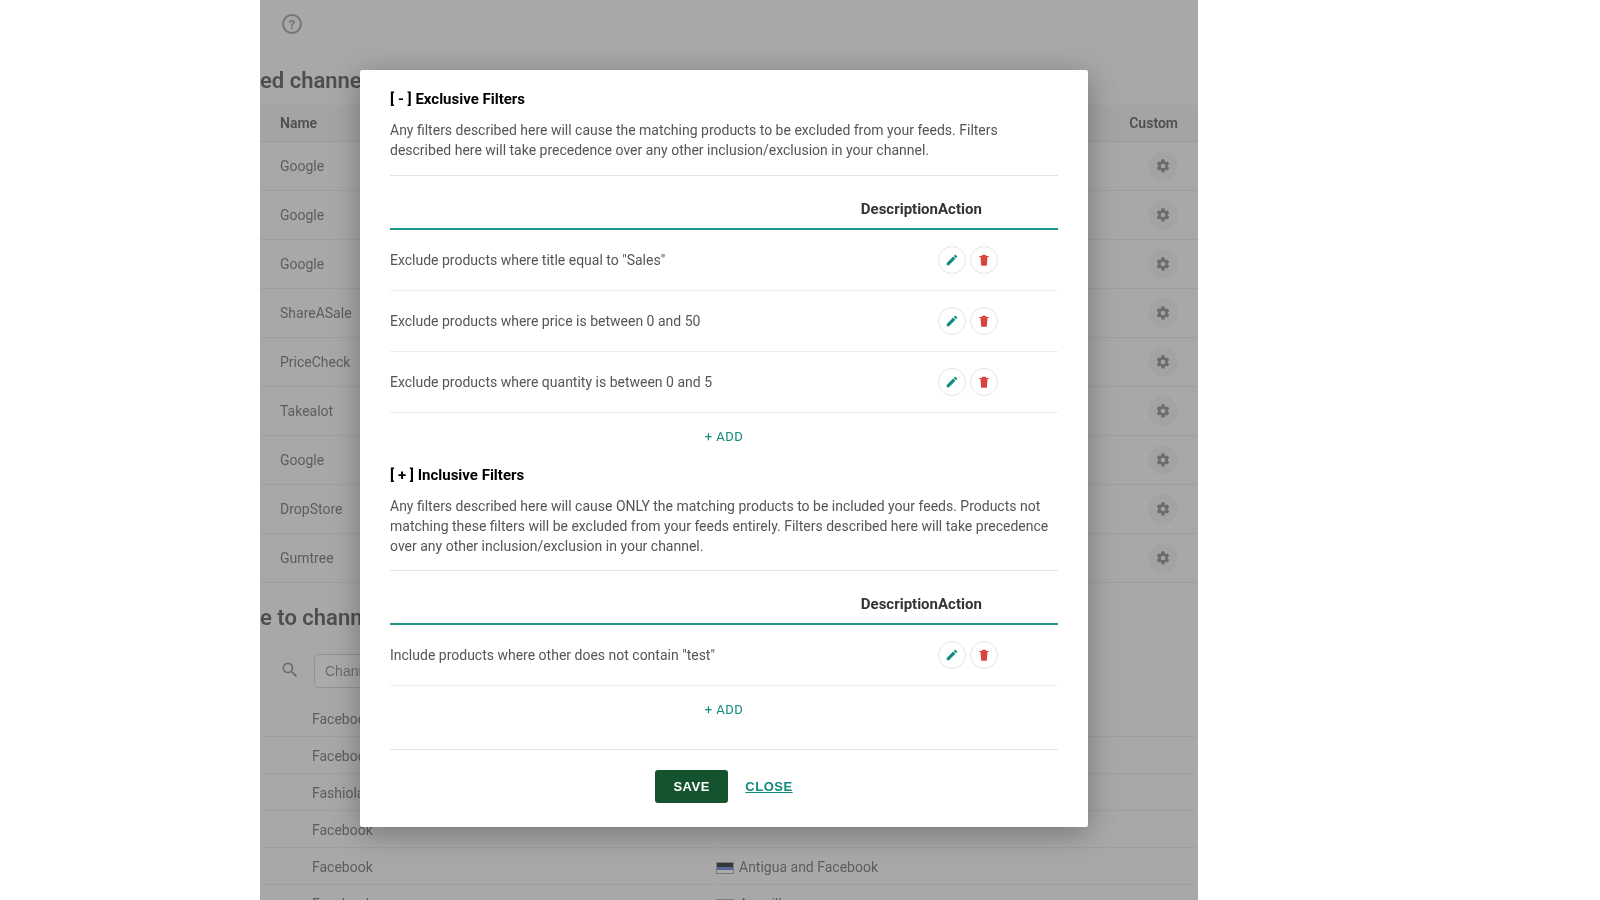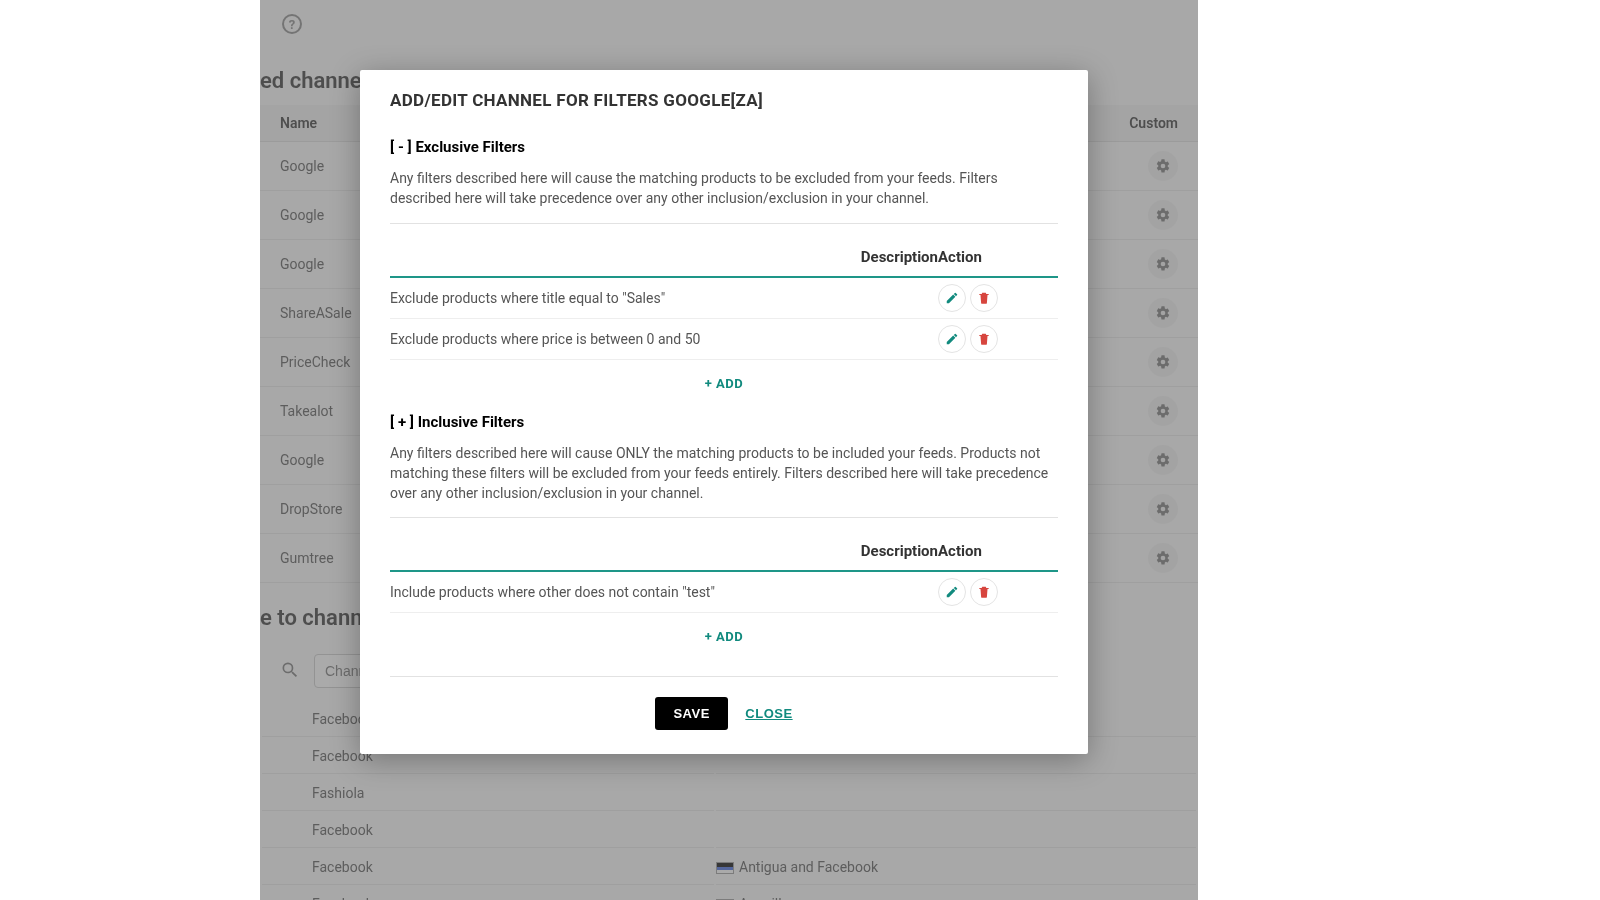--- a/index.html
+++ b/index.html
@@ -154,21 +154,21 @@
   .ftable th {
     text-align: right;
     font-weight: 700;
     font-size: 15px;
     color: #333;
     padding: 8px 0 10px 0;
     border-bottom: 2px solid #1e9688;
   }
   .ftable th.act { text-align: left; width: 120px; }
   .ftable td {
-    padding: 6px 0;
+    padding: 16px 0;
     border-bottom: 1px solid #eee;
     color: #555;
     font-size: 14px;
   }
   .ftable td.act-cell { text-align: left; white-space: nowrap; }
   .icon-btn {
     display: inline-flex;
     width: 28px; height: 28px;
     border-radius: 50%;
     background: #fff;
@@ -177,35 +177,35 @@
     margin-right: 4px;
     cursor: pointer;
   }
   .icon-btn svg { width: 14px; height: 14px; }
   .icon-btn.edit svg { fill: #118a7e; }
   .icon-btn.del svg { fill: #d7453e; }
 
   .add-link {
     text-align: center;
     color: #118a7e;
-    font-weight: 700;
+    font-weight: 400;
     font-size: 13px;
     letter-spacing: 0.5px;
     padding: 16px 0 10px 0;
     cursor: pointer;
   }
 
   .modal-footer {
     border-top: 1px solid #e2e2e2;
     margin-top: 22px;
     padding-top: 20px;
     text-align: center;
   }
   .btn-save {
-    background: #000000;
+    background: #14532d;
     color: #fff;
     border: none;
     padding: 9px 18px;
     font-size: 13px;
     font-weight: 700;
     letter-spacing: 0.5px;
     border-radius: 3px;
     cursor: pointer;
     margin-right: 14px;
   }
@@ -352,21 +352,20 @@
           <td>Facebook</td>
           <td class="country-cell"><span class="flag ai"></span><span>Anguilla</span></td>
         </tr>
       </tbody>
   </table>
 </div>
 
 <div class="dim"></div>
 
 <div class="modal">
-  <div class="modal-title">ADD/EDIT CHANNEL FOR FILTERS GOOGLE[ZA]</div>
 
   <div class="filter-section-title">[ - ] Exclusive Filters</div>
   <div class="filter-desc">Any filters described here will cause the matching products to be excluded from your feeds. Filters described here will take precedence over any other inclusion/exclusion in your channel.</div>
 
   <table class="ftable">
     <thead>
       <tr>
         <th>Description</th>
         <th class="act">Action</th>
       </tr>
@@ -379,20 +378,32 @@
                 <path d="M3 17.25V21h3.75L17.81 9.94l-3.75-3.75L3 17.25zM20.71 7.04a1 1 0 000-1.41l-2.34-2.34a1 1 0 00-1.41 0l-1.83 1.83 3.75 3.75 1.83-1.83z"></path>
               </svg>
             </span><span class="icon-btn del">
               <svg viewBox="0 0 24 24">
                 <path d="M6 7h12l-1 13a2 2 0 01-2 2H9a2 2 0 01-2-2L6 7zm3-4h6l1 2h4v2H4V5h4l1-2z"></path>
               </svg>
             </span></td>
         </tr>
         <tr>
           <td>Exclude products where price is between 0 and 50</td>
+          <td class="act-cell"><span class="icon-btn edit">
+              <svg viewBox="0 0 24 24">
+                <path d="M3 17.25V21h3.75L17.81 9.94l-3.75-3.75L3 17.25zM20.71 7.04a1 1 0 000-1.41l-2.34-2.34a1 1 0 00-1.41 0l-1.83 1.83 3.75 3.75 1.83-1.83z"></path>
+              </svg>
+            </span><span class="icon-btn del">
+              <svg viewBox="0 0 24 24">
+                <path d="M6 7h12l-1 13a2 2 0 01-2 2H9a2 2 0 01-2-2L6 7zm3-4h6l1 2h4v2H4V5h4l1-2z"></path>
+              </svg>
+            </span></td>
+        </tr>
+        <tr>
+          <td>Exclude products where quantity is between 0 and 5</td>
           <td class="act-cell"><span class="icon-btn edit">
               <svg viewBox="0 0 24 24">
                 <path d="M3 17.25V21h3.75L17.81 9.94l-3.75-3.75L3 17.25zM20.71 7.04a1 1 0 000-1.41l-2.34-2.34a1 1 0 00-1.41 0l-1.83 1.83 3.75 3.75 1.83-1.83z"></path>
               </svg>
             </span><span class="icon-btn del">
               <svg viewBox="0 0 24 24">
                 <path d="M6 7h12l-1 13a2 2 0 01-2 2H9a2 2 0 01-2-2L6 7zm3-4h6l1 2h4v2H4V5h4l1-2z"></path>
               </svg>
             </span></td>
         </tr>

